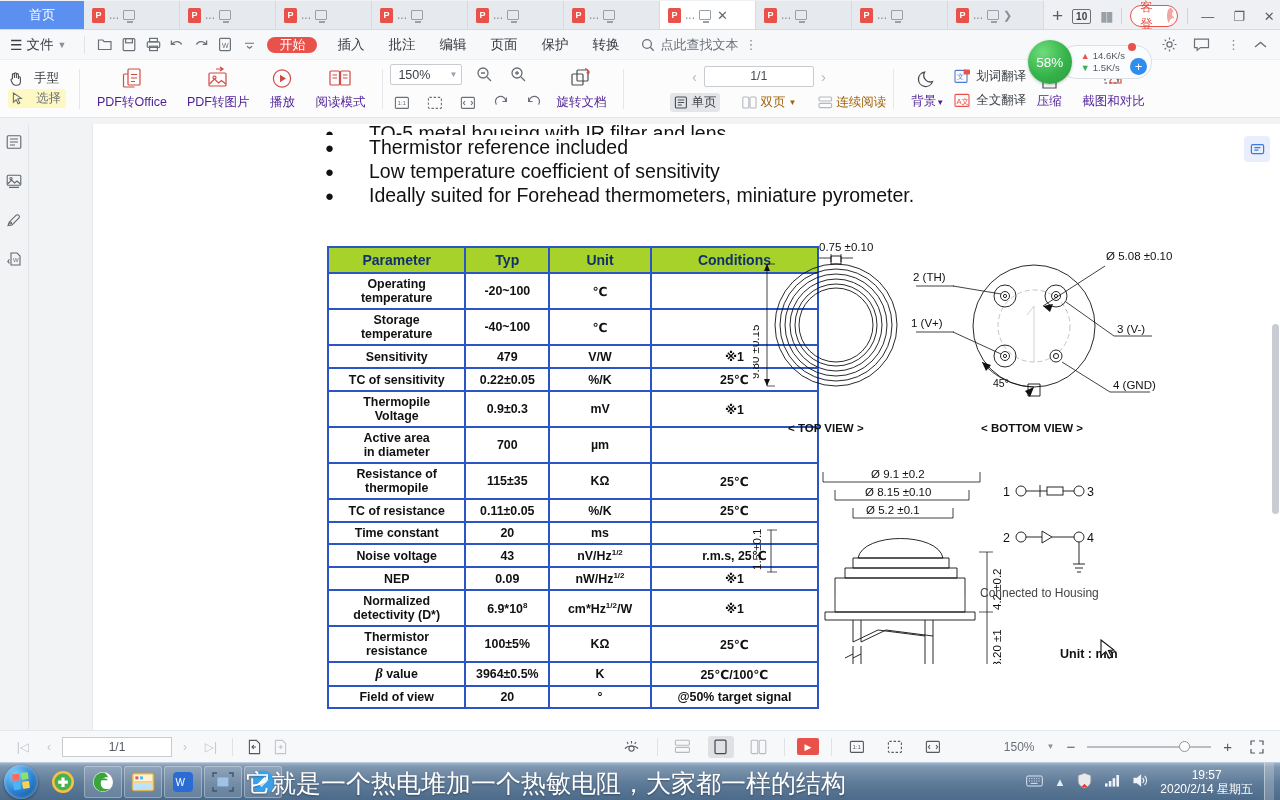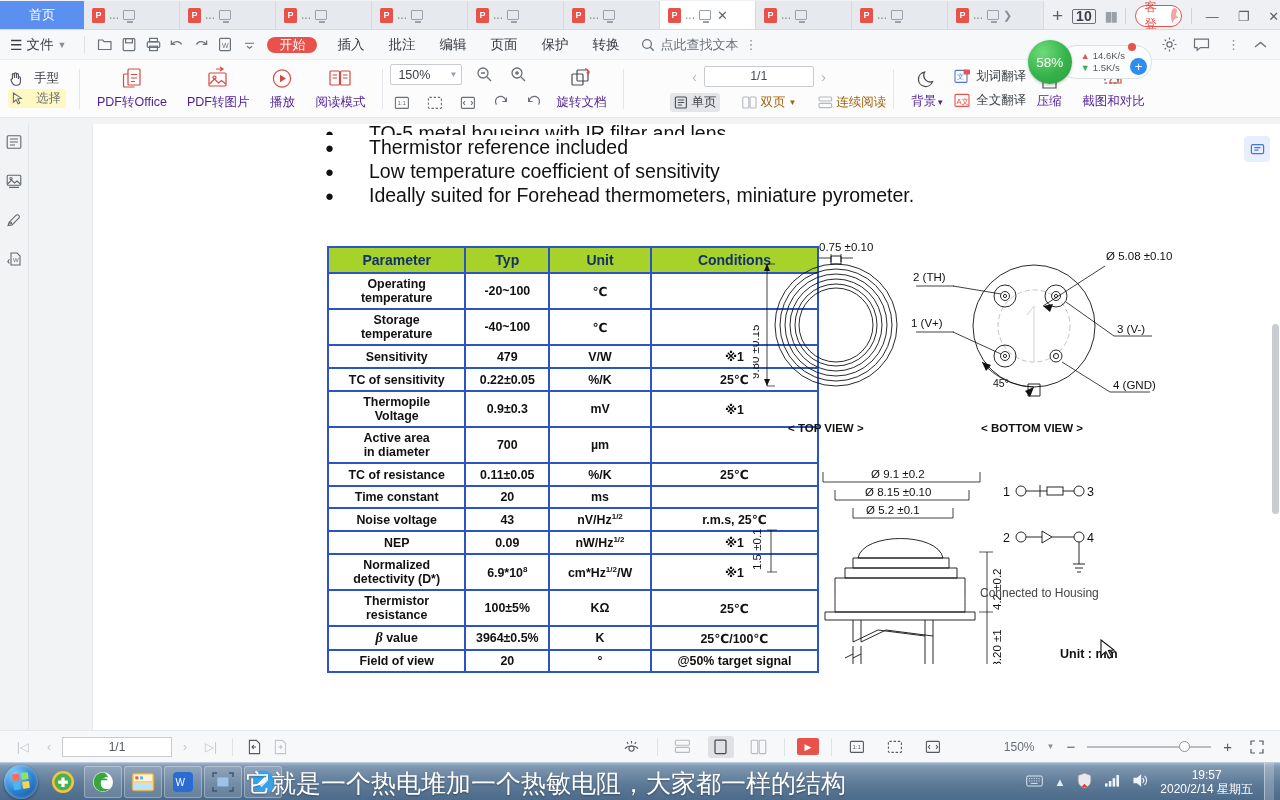--- a/index.html
+++ b/index.html
@@ -52,21 +52,21 @@
   .tab .closex { font-size: 13px; color: #666; margin-left: 2px; }
   .tab .chev { font-size: 11px; color: #8a8f96; }
 
   .tabbar-right {
     display: flex; align-items: center; gap: 9px;
     margin-left: auto; padding: 0 8px 2px 8px;
   }
   .plusbtn { font-size: 19px; color: #5a5f66; font-weight: 300; }
   .countbox {
     border: 1.3px solid #6b7077; border-radius: 2px;
-    font-size: 14px; padding: 0px 3px; color: #3c4046; font-weight: bold;
+    font-size: 10px; padding: 0px 3px; color: #3c4046; font-weight: bold;
     display: flex; align-items: center; height: 15px;
   }
   .vbars { color: #9aa0a8; font-size: 14px; letter-spacing: -2px;}
   .sep-v { width: 1px; height: 16px; background: #d0d4d9; }
   .login-pill {
     display: flex; align-items: center; gap: 4px;
     background: #fff; border: 1.4px solid #e8524a;
     border-radius: 11px; height: 22px; padding: 0 3px 0 9px;
     color: #e8524a; font-size: 12.5px;
   }
@@ -784,20 +784,26 @@
                 <td class="unit">mV</td>
                 <td class="cond">※1</td>
               </tr>
             <tr>
                 <td class="pname">Active area<br>in diameter</td>
                 <td class="typ">700</td>
                 <td class="unit">µm</td>
                 <td class="cond"></td>
               </tr>
             <tr>
+                <td class="pname">Resistance of<br>thermopile</td>
+                <td class="typ">115±35</td>
+                <td class="unit">KΩ</td>
+                <td class="cond">25℃</td>
+              </tr>
+            <tr>
                 <td class="pname">TC of resistance</td>
                 <td class="typ">0.11±0.05</td>
                 <td class="unit">%/K</td>
                 <td class="cond">25℃</td>
               </tr>
             <tr>
                 <td class="pname">Time constant</td>
                 <td class="typ">20</td>
                 <td class="unit">ms</td>
                 <td class="cond"></td>

